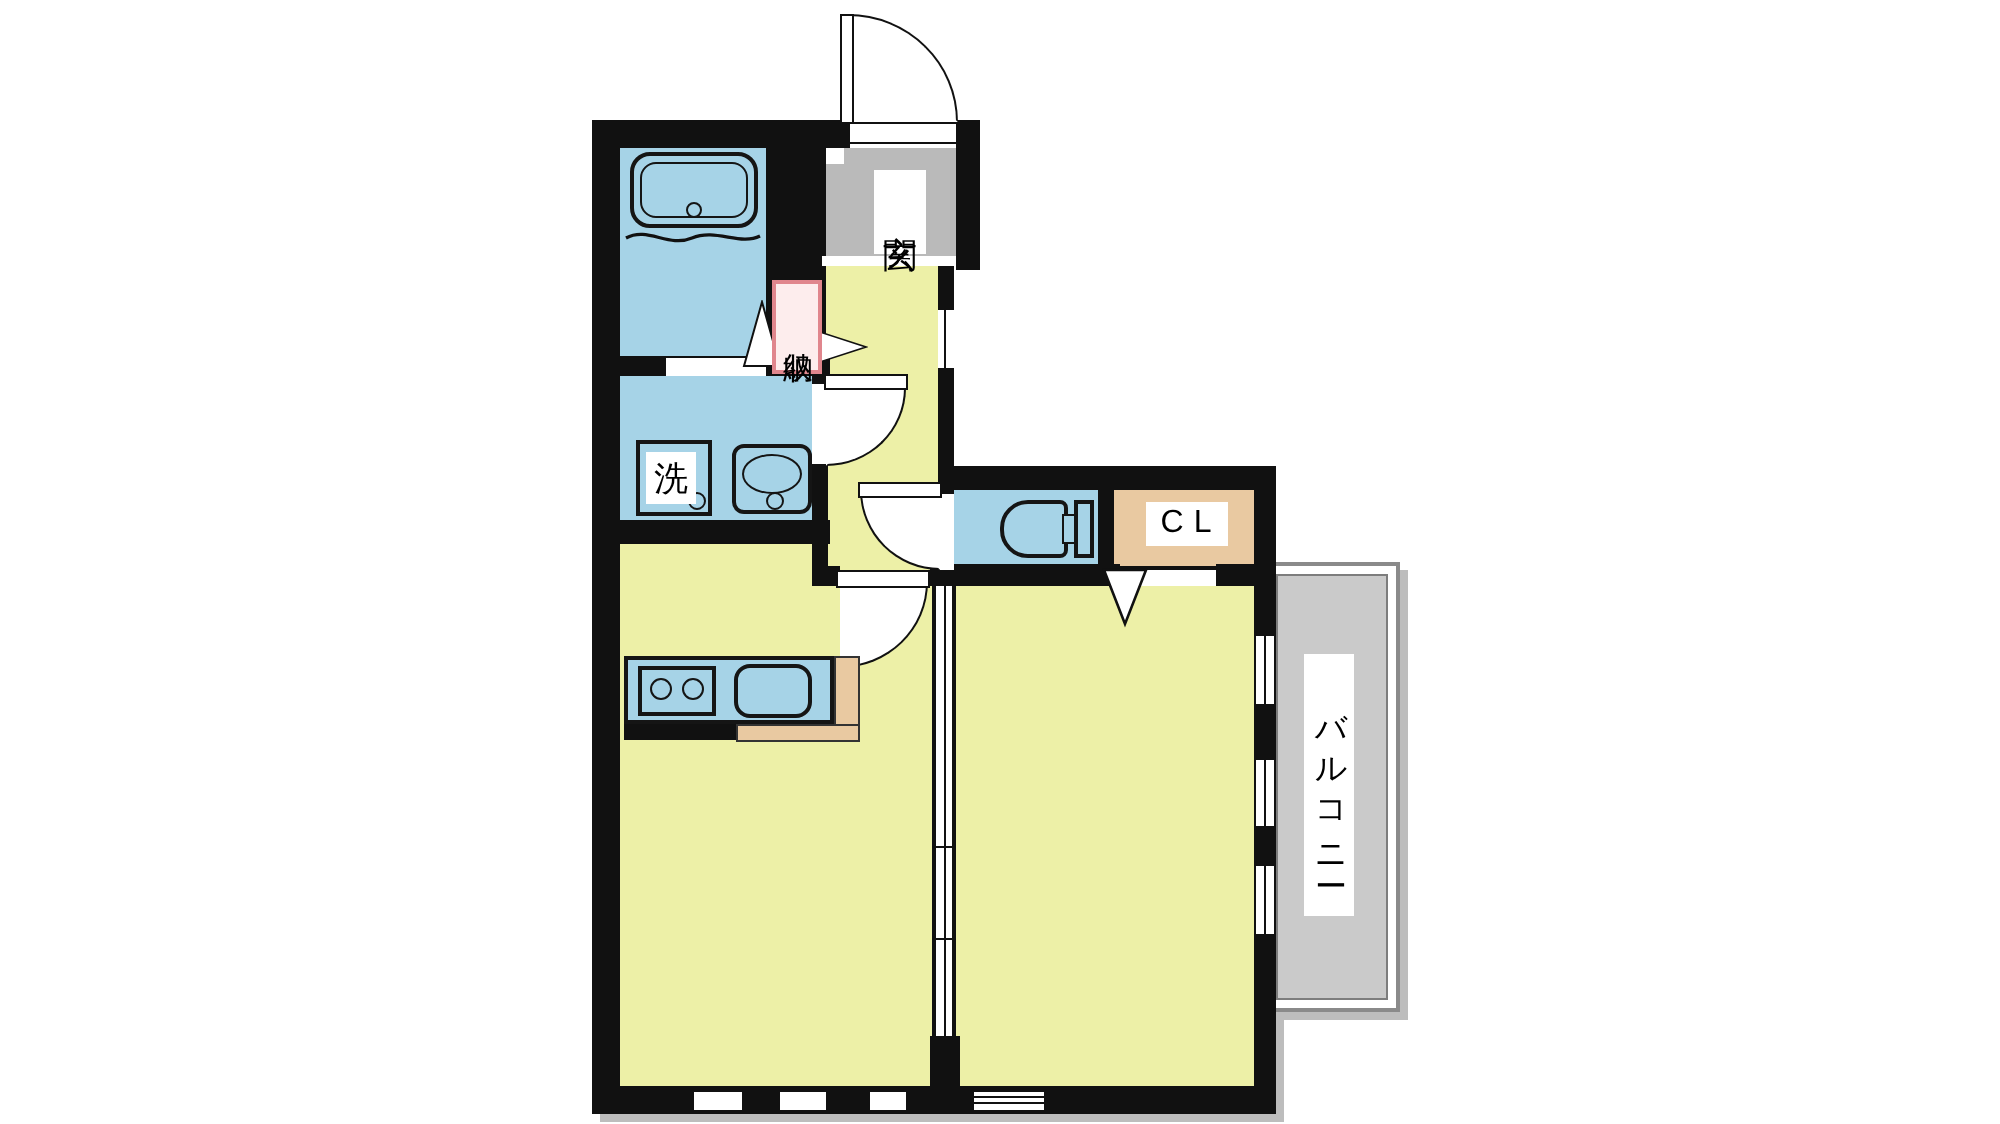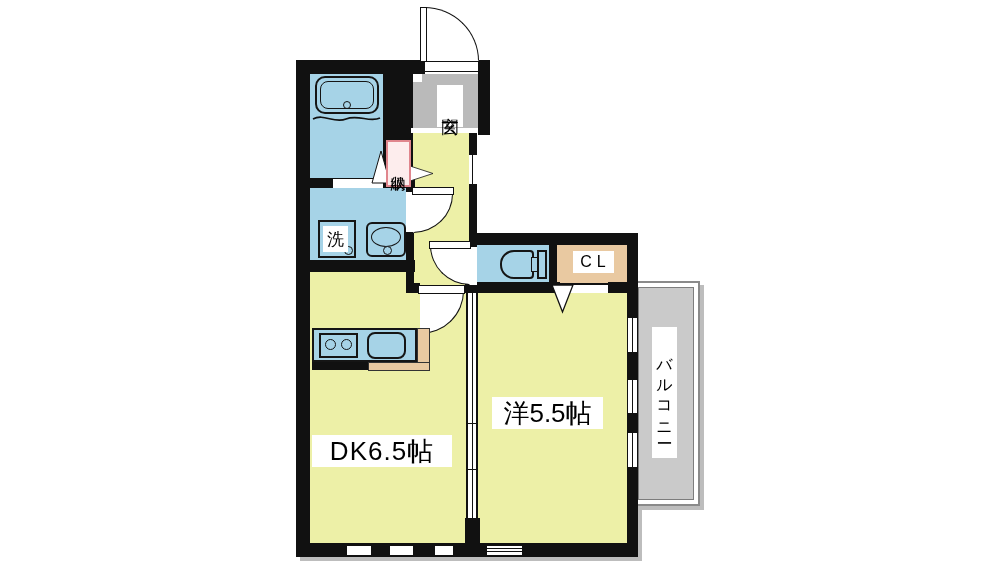--- a/index.html
+++ b/index.html
@@ -140,22 +140,20 @@
   </svg>
 
   <div class="label vert" style="left:437px;top:85px;width:26px;height:42px;font-size:17px;letter-spacing:2px;">玄関</div>
 
   <div class="label vert" style="left:386px;top:140px;width:25px;height:47px;font-size:15px;background:var(--storage_label_bg);border:2px solid var(--storage_label_border);">収納</div>
 
   <div class="label" style="left:323px;top:226px;width:25px;height:26px;font-size:17px;">洗</div>
 
   <div class="label" style="left:573px;top:251px;width:41px;height:22px;font-size:16px;letter-spacing:5px;padding-left:4px;">CL</div>
 
-  <div class="label" style="left:312px;top:435px;width:140px;height:32px;font-size:26px;letter-spacing:1px;">DK6.5帖</div>
 
-  <div class="label" style="left:492px;top:397px;width:111px;height:32px;font-size:26px;">洋5.5帖</div>
 
   <div class="label vert" style="left:652px;top:327px;width:25px;height:131px;font-size:16px;letter-spacing:4px;">バルコニー</div>
 
   <div class="shadow" style="left:300px;top:557px;width:342px;height:4px;"></div>
   <div class="shadow" style="left:638px;top:509px;width:4px;height:48px;"></div>
 
 </div>
 
 </body></html>

